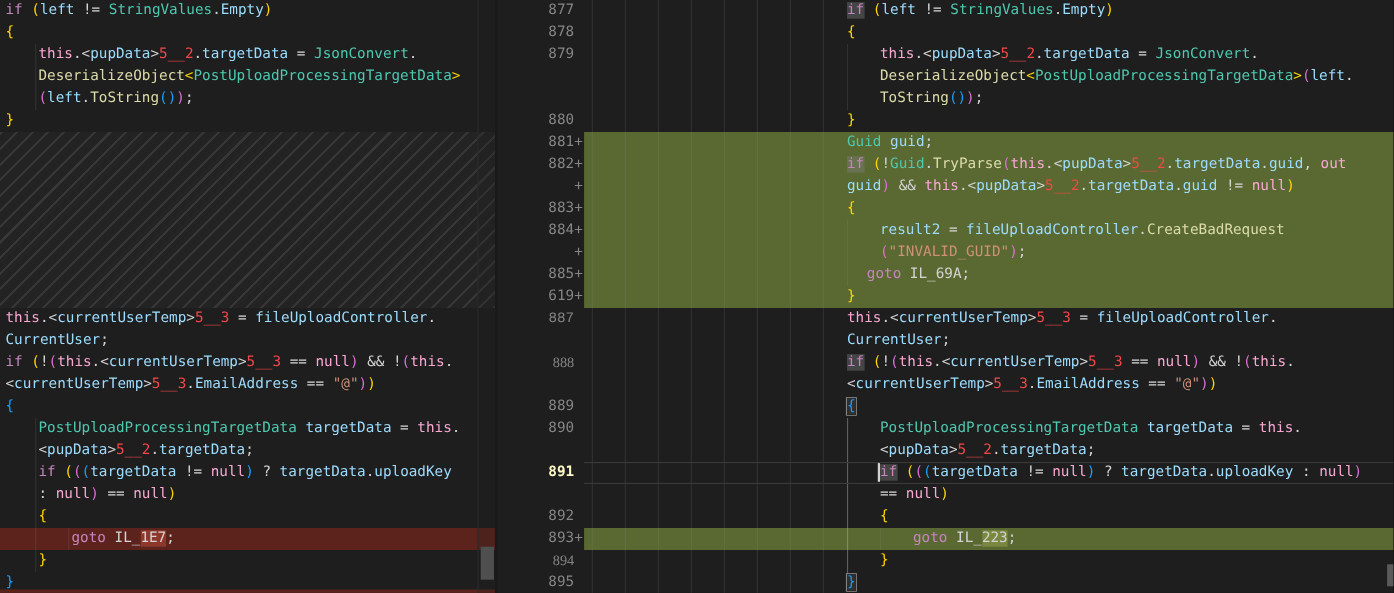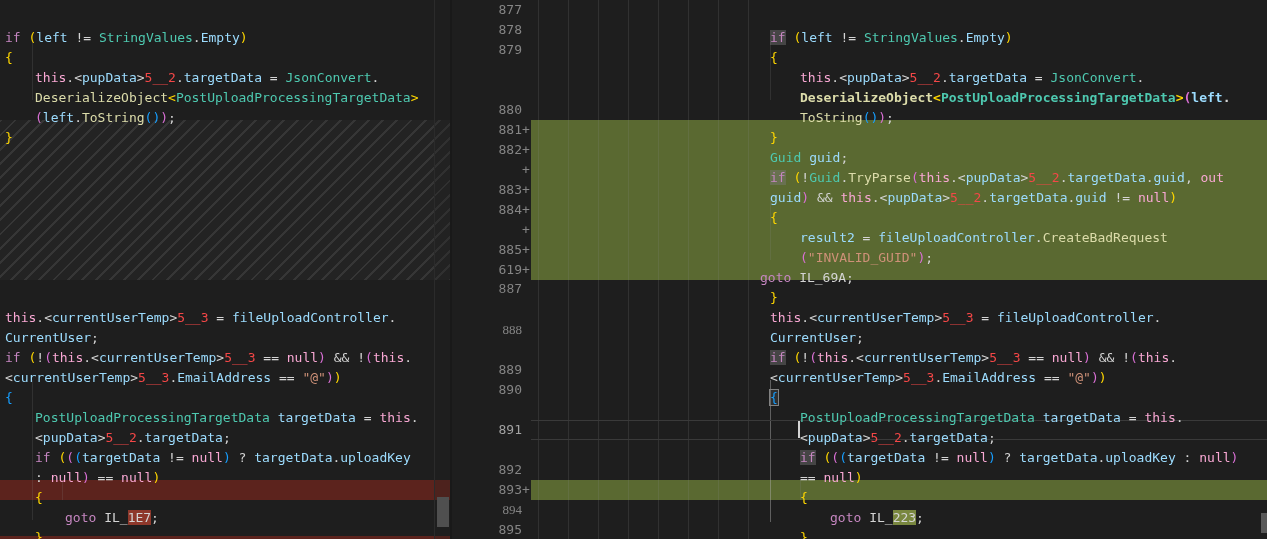--- a/index.html
+++ b/index.html
@@ -1,34 +1,34 @@
 <!DOCTYPE html>
 <html><head>
 <meta charset="utf-8">
 <style>
   html,body{margin:0;padding:0;background:#111;}
   #diff-root{
     position:relative;width:1267px;height:539px;background:#1e1e1e;
     overflow:hidden;font-family:"DejaVu Sans Mono","Liberation Mono",monospace;
     font-size:13px;
   }
-  .crow{position:absolute;height:20px;line-height:20px;white-space:pre;z-index:3;margin-top:28px;}
+  .crow{position:absolute;height:20px;line-height:20px;white-space:pre;z-index:3;}
   .tok{display:inline;}
   
   .kw{color:#c586c0}.kb{color:#f9a8d4}.ty{color:#4ec9b0}.me{color:#dcdcaa}
   .va{color:#9cdcfe}.pl{color:#d4d4d4}.st{color:#ce9178}.er{color:#f44747}
   .b1{color:#ffd700}.b2{color:#da70d6}.b3{color:#179fff}
   
   .wh{background:rgba(125,125,125,0.42);}
   .wr{background:#8e382b;}
   .wg{background:#79873f;}
   .bm{box-shadow:0 0 0 1px #828282;background:rgba(125,125,125,0.18);}
   .lnum{position:absolute;left:452px;width:70px;height:20px;line-height:20px;
     text-align:right;color:#858585;z-index:3;}
-  .lnum.active{color:#a3a3a3;}
+  .lnum.active{color:#fef9c3;font-weight:bold;}
   .lplus{position:absolute;left:522px;height:20px;line-height:20px;color:#858585;z-index:3;}
   .region{position:absolute;z-index:1;}
   .hatch{
     position:absolute;left:0;top:120px;width:450px;height:160px;z-index:1;
     background:repeating-linear-gradient(135deg,#363636 0px,#363636 2px,#232323 2px,#232323 10px);
   }
   .guide{position:absolute;width:1px;background:rgba(140,140,140,0.18);z-index:2;}
   .guide.bright{background:rgba(175,175,175,0.45);}
   .cline{position:absolute;height:1px;background:#3a3a3a;z-index:2;}
   #left-scrollbar{position:absolute;left:434px;top:0;width:16px;height:539px;
@@ -121,30 +121,30 @@
       <div class="lnum" style="top: 460px;">892</div>
       <div class="lnum" style="top: 480px;">893</div>
       <div class="lplus" style="top: 480px;">+</div>
       <div class="lnum" style="top: 500px; font-family: Liberation Serif, serif;">894</div>
       <div class="lnum" style="top: 520px;">895</div>
     </div>
   <div id="right-rows">
       <div class="crow" style="top: 0px; left: 770px;"><span class="tok kw wh">if</span><span class="tok pl"> </span><span class="tok b1">(</span><span class="tok va">left</span><span class="tok pl"> != </span><span class="tok ty">StringValues</span><span class="tok pl">.</span><span class="tok va">Empty</span><span class="tok b1">)</span></div>
       <div class="crow" style="top: 20px; left: 770px;"><span class="tok b1">{</span></div>
       <div class="crow" style="top: 40px; left: 800px;"><span class="tok kb">this</span><span class="tok pl">.&lt;</span><span class="tok va">pupData</span><span class="tok pl">&gt;</span><span class="tok er">5__2</span><span class="tok pl">.</span><span class="tok va">targetData</span><span class="tok pl"> = </span><span class="tok ty">JsonConvert</span><span class="tok pl">.</span></div>
-      <div class="crow" style="top: 60px; left: 800px; font-weight: bold;"><span class="tok me">DeserializeObject</span><span class="tok b1">&lt;</span><span class="tok ty">PostUploadProcessingTargetData</span><span class="tok b1">&gt;</span><span class="tok b2">(</span><span class="tok va">left</span><span class="tok pl">.</span></div>
+      <div class="crow" style="top: 60px; left: 800px;"><span class="tok me">DeserializeObject</span><span class="tok b1">&lt;</span><span class="tok ty">PostUploadProcessingTargetData</span><span class="tok b1">&gt;</span><span class="tok b2">(</span><span class="tok va">left</span><span class="tok pl">.</span></div>
       <div class="crow" style="top: 80px; left: 800px;"><span class="tok me">ToString</span><span class="tok b3">(</span><span class="tok b3">)</span><span class="tok b2">)</span><span class="tok pl">;</span></div>
       <div class="crow" style="top: 100px; left: 770px;"><span class="tok b1">}</span></div>
       <div class="crow" style="top: 120px; left: 770px;"><span class="tok ty">Guid</span><span class="tok pl"> </span><span class="tok va">guid</span><span class="tok pl">;</span></div>
       <div class="crow" style="top: 140px; left: 770px;"><span class="tok kw wh">if</span><span class="tok pl"> </span><span class="tok b1">(</span><span class="tok pl">!</span><span class="tok ty">Guid</span><span class="tok pl">.</span><span class="tok me">TryParse</span><span class="tok b2">(</span><span class="tok kb">this</span><span class="tok pl">.&lt;</span><span class="tok va">pupData</span><span class="tok pl">&gt;</span><span class="tok er">5__2</span><span class="tok pl">.</span><span class="tok va">targetData</span><span class="tok pl">.</span><span class="tok va">guid</span><span class="tok pl">, </span><span class="tok kb">out</span></div>
       <div class="crow" style="top: 160px; left: 770px;"><span class="tok va">guid</span><span class="tok b2">)</span><span class="tok pl"> &amp;&amp; </span><span class="tok kb">this</span><span class="tok pl">.&lt;</span><span class="tok va">pupData</span><span class="tok pl">&gt;</span><span class="tok er">5__2</span><span class="tok pl">.</span><span class="tok va">targetData</span><span class="tok pl">.</span><span class="tok va">guid</span><span class="tok pl"> != </span><span class="tok kb">null</span><span class="tok b1">)</span></div>
       <div class="crow" style="top: 180px; left: 770px;"><span class="tok b1">{</span></div>
       <div class="crow" style="top: 200px; left: 800px;"><span class="tok va">result2</span><span class="tok pl"> = </span><span class="tok va">fileUploadController</span><span class="tok pl">.</span><span class="tok me">CreateBadRequest</span></div>
       <div class="crow" style="top: 220px; left: 800px;"><span class="tok b2">(</span><span class="tok st">"INVALID_GUID"</span><span class="tok b2">)</span><span class="tok pl">;</span></div>
-      <div class="crow" style="top: 240px; left: 760px; text-align: right;"><span class="tok kw">goto</span><span class="tok pl"> </span><span class="tok pl">IL_69A</span><span class="tok pl">;</span></div>
+      <div class="crow" style="top: 240px; left: 788px; text-align: right;"><span class="tok kw">goto</span><span class="tok pl"> </span><span class="tok pl">IL_69A</span><span class="tok pl">;</span></div>
       <div class="crow" style="top: 260px; left: 770px;"><span class="tok b1">}</span></div>
       <div class="crow" style="top: 280px; left: 770px;"><span class="tok kb">this</span><span class="tok pl">.&lt;</span><span class="tok va">currentUserTemp</span><span class="tok pl">&gt;</span><span class="tok er">5__3</span><span class="tok pl"> = </span><span class="tok va">fileUploadController</span><span class="tok pl">.</span></div>
       <div class="crow" style="top: 300px; left: 770px;"><span class="tok va">CurrentUser</span><span class="tok pl">;</span></div>
       <div class="crow" style="top: 320px; left: 770px;"><span class="tok kw wh">if</span><span class="tok pl"> </span><span class="tok b1">(</span><span class="tok pl">!</span><span class="tok b2">(</span><span class="tok kb">this</span><span class="tok pl">.&lt;</span><span class="tok va">currentUserTemp</span><span class="tok pl">&gt;</span><span class="tok er">5__3</span><span class="tok pl"> == </span><span class="tok kb">null</span><span class="tok b2">)</span><span class="tok pl"> &amp;&amp; </span><span class="tok pl">!</span><span class="tok b2">(</span><span class="tok kb">this</span><span class="tok pl">.</span></div>
       <div class="crow" style="top: 340px; left: 770px;"><span class="tok pl">&lt;</span><span class="tok va">currentUserTemp</span><span class="tok pl">&gt;</span><span class="tok er">5__3</span><span class="tok pl">.</span><span class="tok va">EmailAddress</span><span class="tok pl"> == </span><span class="tok st">"@"</span><span class="tok b2">)</span><span class="tok b1">)</span></div>
       <div class="crow" style="top: 360px; left: 770px;"><span class="tok b3 bm">{</span></div>
       <div class="crow" style="top: 380px; left: 800px;"><span class="tok ty">PostUploadProcessingTargetData</span><span class="tok pl"> </span><span class="tok va">targetData</span><span class="tok pl"> = </span><span class="tok kb">this</span><span class="tok pl">.</span></div>
       <div class="crow" style="top: 400px; left: 800px;"><span class="tok pl">&lt;</span><span class="tok va">pupData</span><span class="tok pl">&gt;</span><span class="tok er">5__2</span><span class="tok pl">.</span><span class="tok va">targetData</span><span class="tok pl">;</span></div>
       <div class="crow" style="top: 420px; left: 800px;"><span class="tok kw wh">if</span><span class="tok pl"> </span><span class="tok b1">(</span><span class="tok b2">(</span><span class="tok b3">(</span><span class="tok va">targetData</span><span class="tok pl"> != </span><span class="tok kb">null</span><span class="tok b3">)</span><span class="tok pl"> ? </span><span class="tok va">targetData</span><span class="tok pl">.</span><span class="tok va">uploadKey</span><span class="tok pl"> : </span><span class="tok kb">null</span><span class="tok b2">)</span></div>
       <div class="crow" style="top: 440px; left: 800px;"><span class="tok pl">== </span><span class="tok kb">null</span><span class="tok b1">)</span></div>

